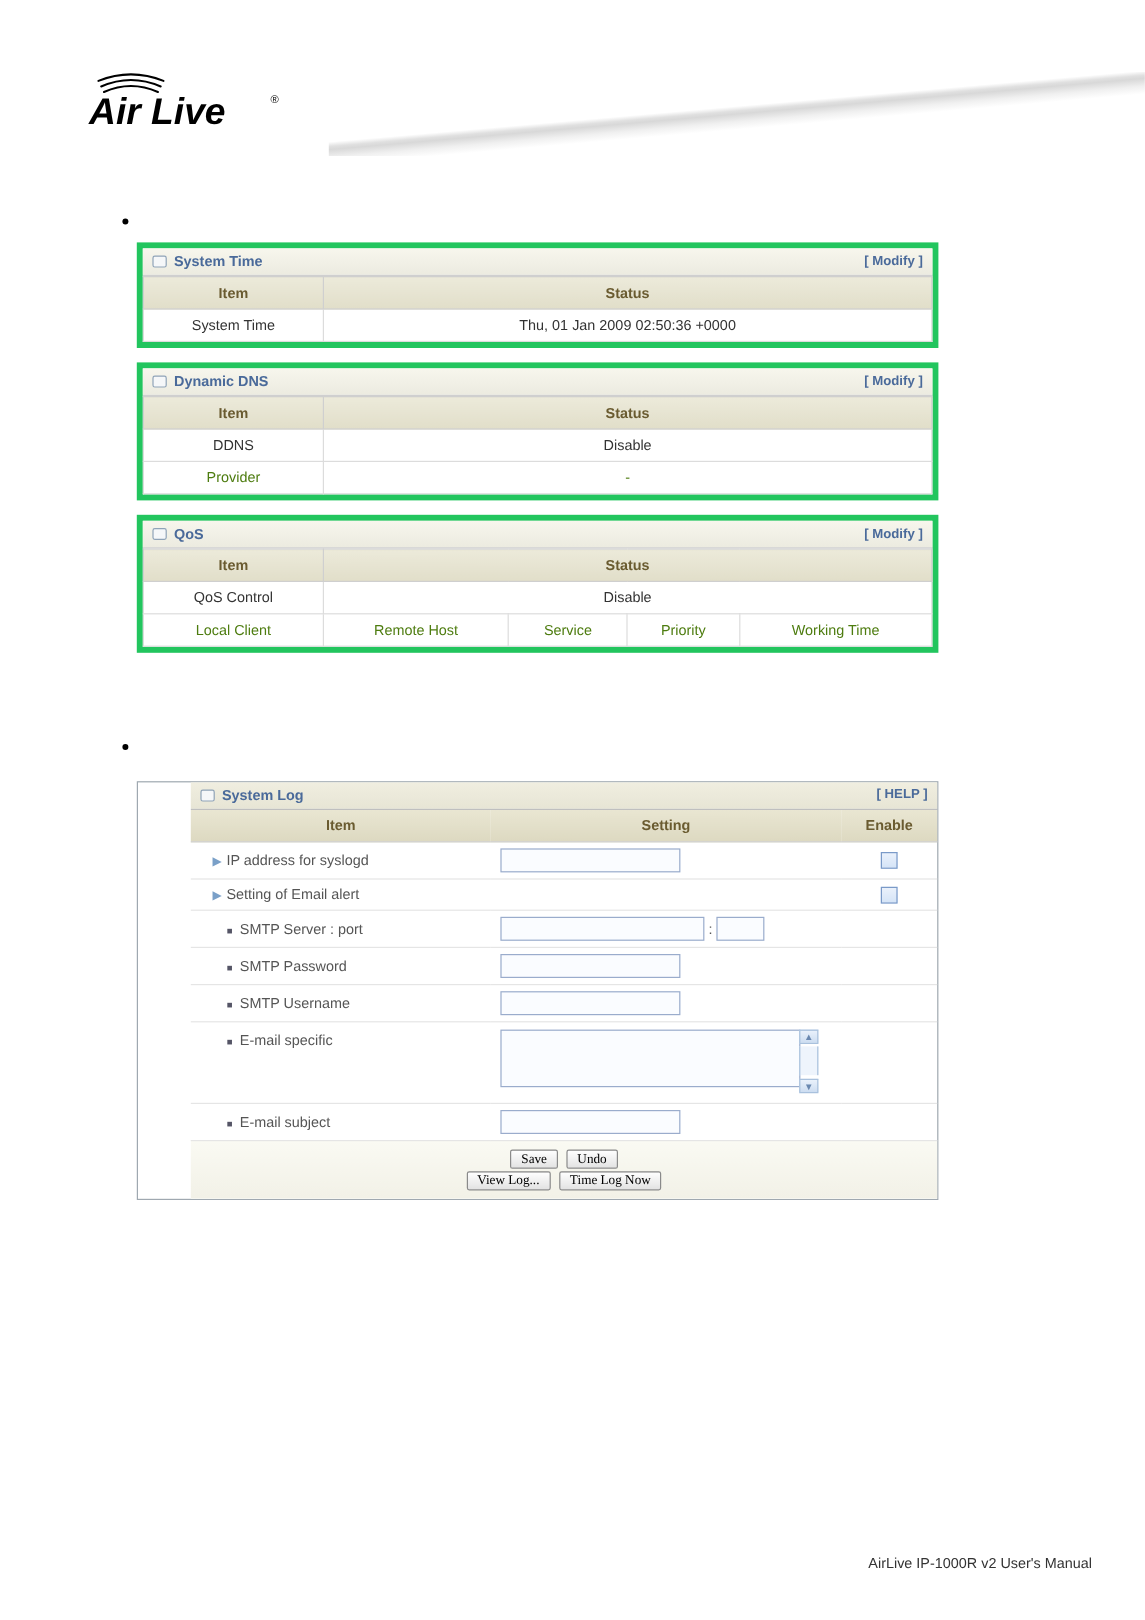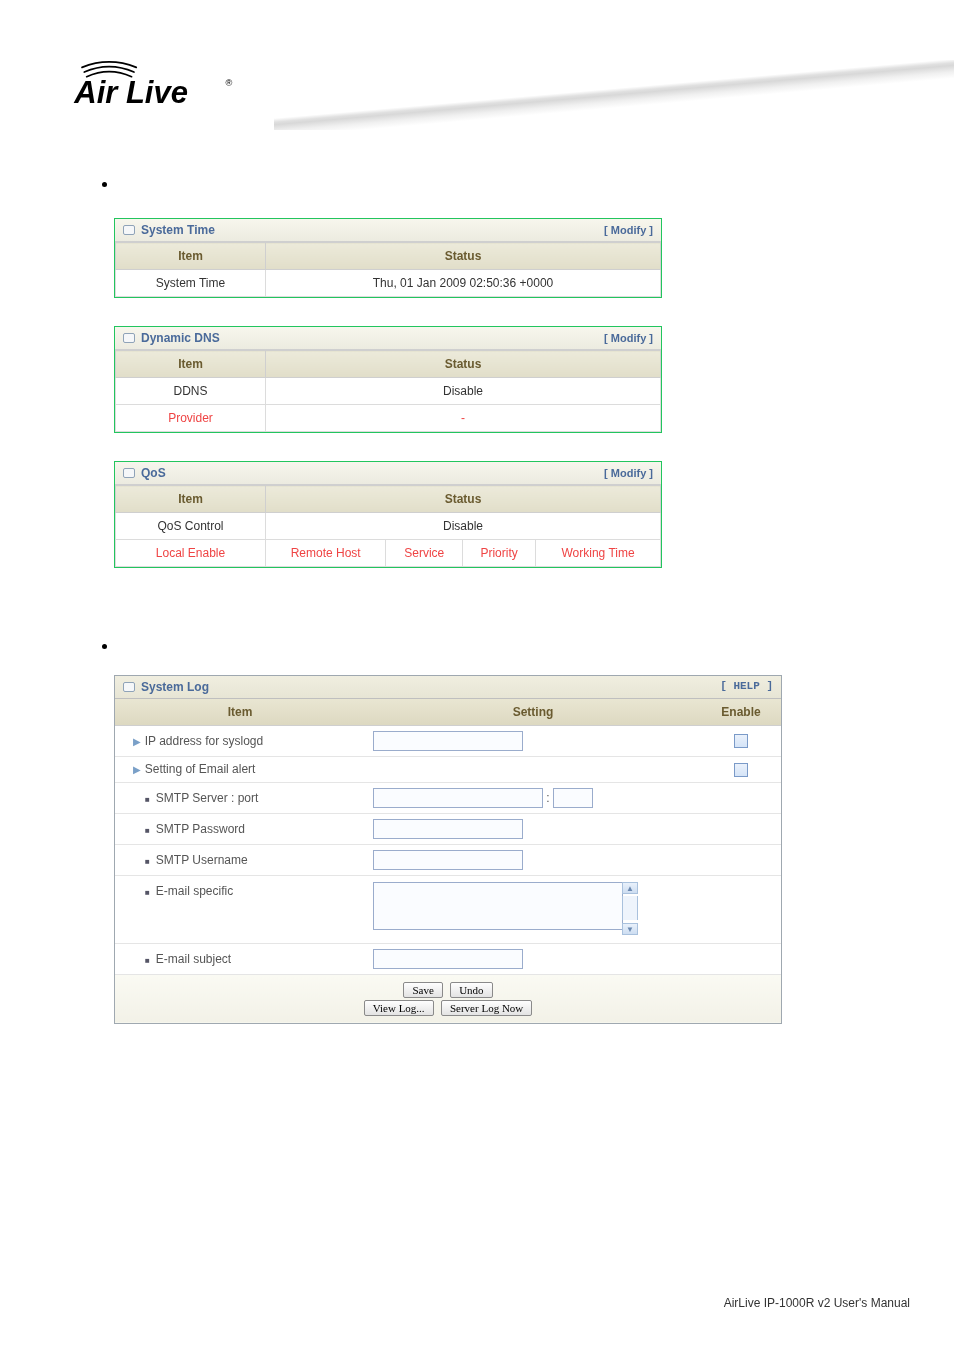--- a/index.html
+++ b/index.html
@@ -45,23 +45,23 @@
     margin: 6px 0 6px 30px;
     font-size: 13px;
     color: #ffffff;
   }
   .bullet-dot {
     width: 5px; height: 5px; border-radius: 50%;
     background: #000; margin-right: 12px; margin-top: 5px;
     flex-shrink: 0;
   }
   .panel {
-    border: 1px solid #22c55e;
-    margin: 28px 0;
-    width: 548px;
+    border: 5px solid #22c55e;
+    margin: 12px 0;
+    width: 668px;
     margin-left: 42px;
     font-size: 12px;
     background: #fff;
   }
   .panel-head {
     background: linear-gradient(#f7f6ed, #ecebe0);
     padding: 4px 8px;
     display: flex;
     justify-content: space-between;
     align-items: center;
@@ -93,45 +93,46 @@
     border: 1px solid #cfcfcf;
     font-size: 12px;
   }
   .tbody-row td {
     padding: 6px;
     text-align: center;
     border: 1px solid #dcdcdc;
     color: #333;
     font-size: 12px;
   }
-  .tbody-row.disabled td { color: #ef4444; border-radius: 12px; }
+  .tbody-row.disabled td { color: #4d7c0f; border-radius: 12px; }
   .col-item { width: 150px; }
   .section-heading {
     font-weight: bold;
     margin: 45px 0 8px 0;
     font-size: 14px;
     color: #ffffff;
   }
   .desc { font-size: 13px; margin-bottom: 8px; color: #ffffff; }
   .syslog-panel {
     border: 1px solid #9fa8b0;
     width: 668px;
     margin-left: 42px;
     font-size: 12px;
     background: #fff;
+    padding-left: 44px;
   }
   .syslog-head {
     background: linear-gradient(#f0eee0, #e7e5d5);
     padding: 4px 8px;
     display: flex;
     justify-content: space-between;
     border-bottom: 1px solid #bfbfbf;
   }
   .syslog-head .title { color: #4a6a9a; font-weight: bold; display:flex; align-items:center; gap:6px; }
-  .syslog-head .help { color: #4a6a9a; font-weight: bold; font-size: 11px; cursor:pointer;font-family:Liberation Mono, monospace; }
+  .syslog-head .help { color: #4a6a9a; font-weight: bold; font-size: 11px; cursor:pointer; }
   .syslog-panel table { width: 100%; border-collapse: collapse; }
   .syslog-th td, .syslog-th th {
     background: linear-gradient(#e9e6d2, #ddd9c1);
     color: #6a5b30;
     font-weight: bold;
     text-align: center;
     padding: 6px;
     border-bottom: 1px solid #cfcfcf;
     font-size: 12px;
   }
@@ -297,21 +298,21 @@
       <tbody>
           <tr class="thead-row">
         <td class="col-item">Item</td>
         <td colspan="4">Status</td>
       </tr>
       <tr class="tbody-row">
         <td>QoS Control</td>
         <td colspan="4">Disable</td>
       </tr>
       <tr class="tbody-row disabled">
-        <td>Local Enable</td>
+        <td>Local Client</td>
         <td>Remote Host</td>
         <td>Service</td>
         <td>Priority</td>
         <td>Working Time</td>
       </tr>
     </tbody>
       </table>
   </div>
 
   <div class="section-heading">5.3.1 Advanced Settings -&gt; System Log</div>
@@ -382,21 +383,21 @@
       <tr class="syslog-row">
         <td class="label-cell" style="padding-left:30px;"><span class="sq-bullet">■</span><span>E-mail subject</span></td>
         <td><input type="text" style="width: 150px;"></td>
         <td class="enable-cell"></td>
       </tr>
       <tr>
         <td colspan="3" class="btn-row">
           <button class="btn">Save</button>
           <button class="btn">Undo</button><br>
           <button class="btn">View Log...</button>
-          <button class="btn">Server Log Now</button>
+          <button class="btn">Time Log Now</button>
         </td>
       </tr>
     </tbody>
       </table>
   </div>
 </div>
 
 <div class="page-footer">
   <span class="pn">55</span>
   <span style="color:#333">AirLive IP-1000R v2 User's Manual</span>

